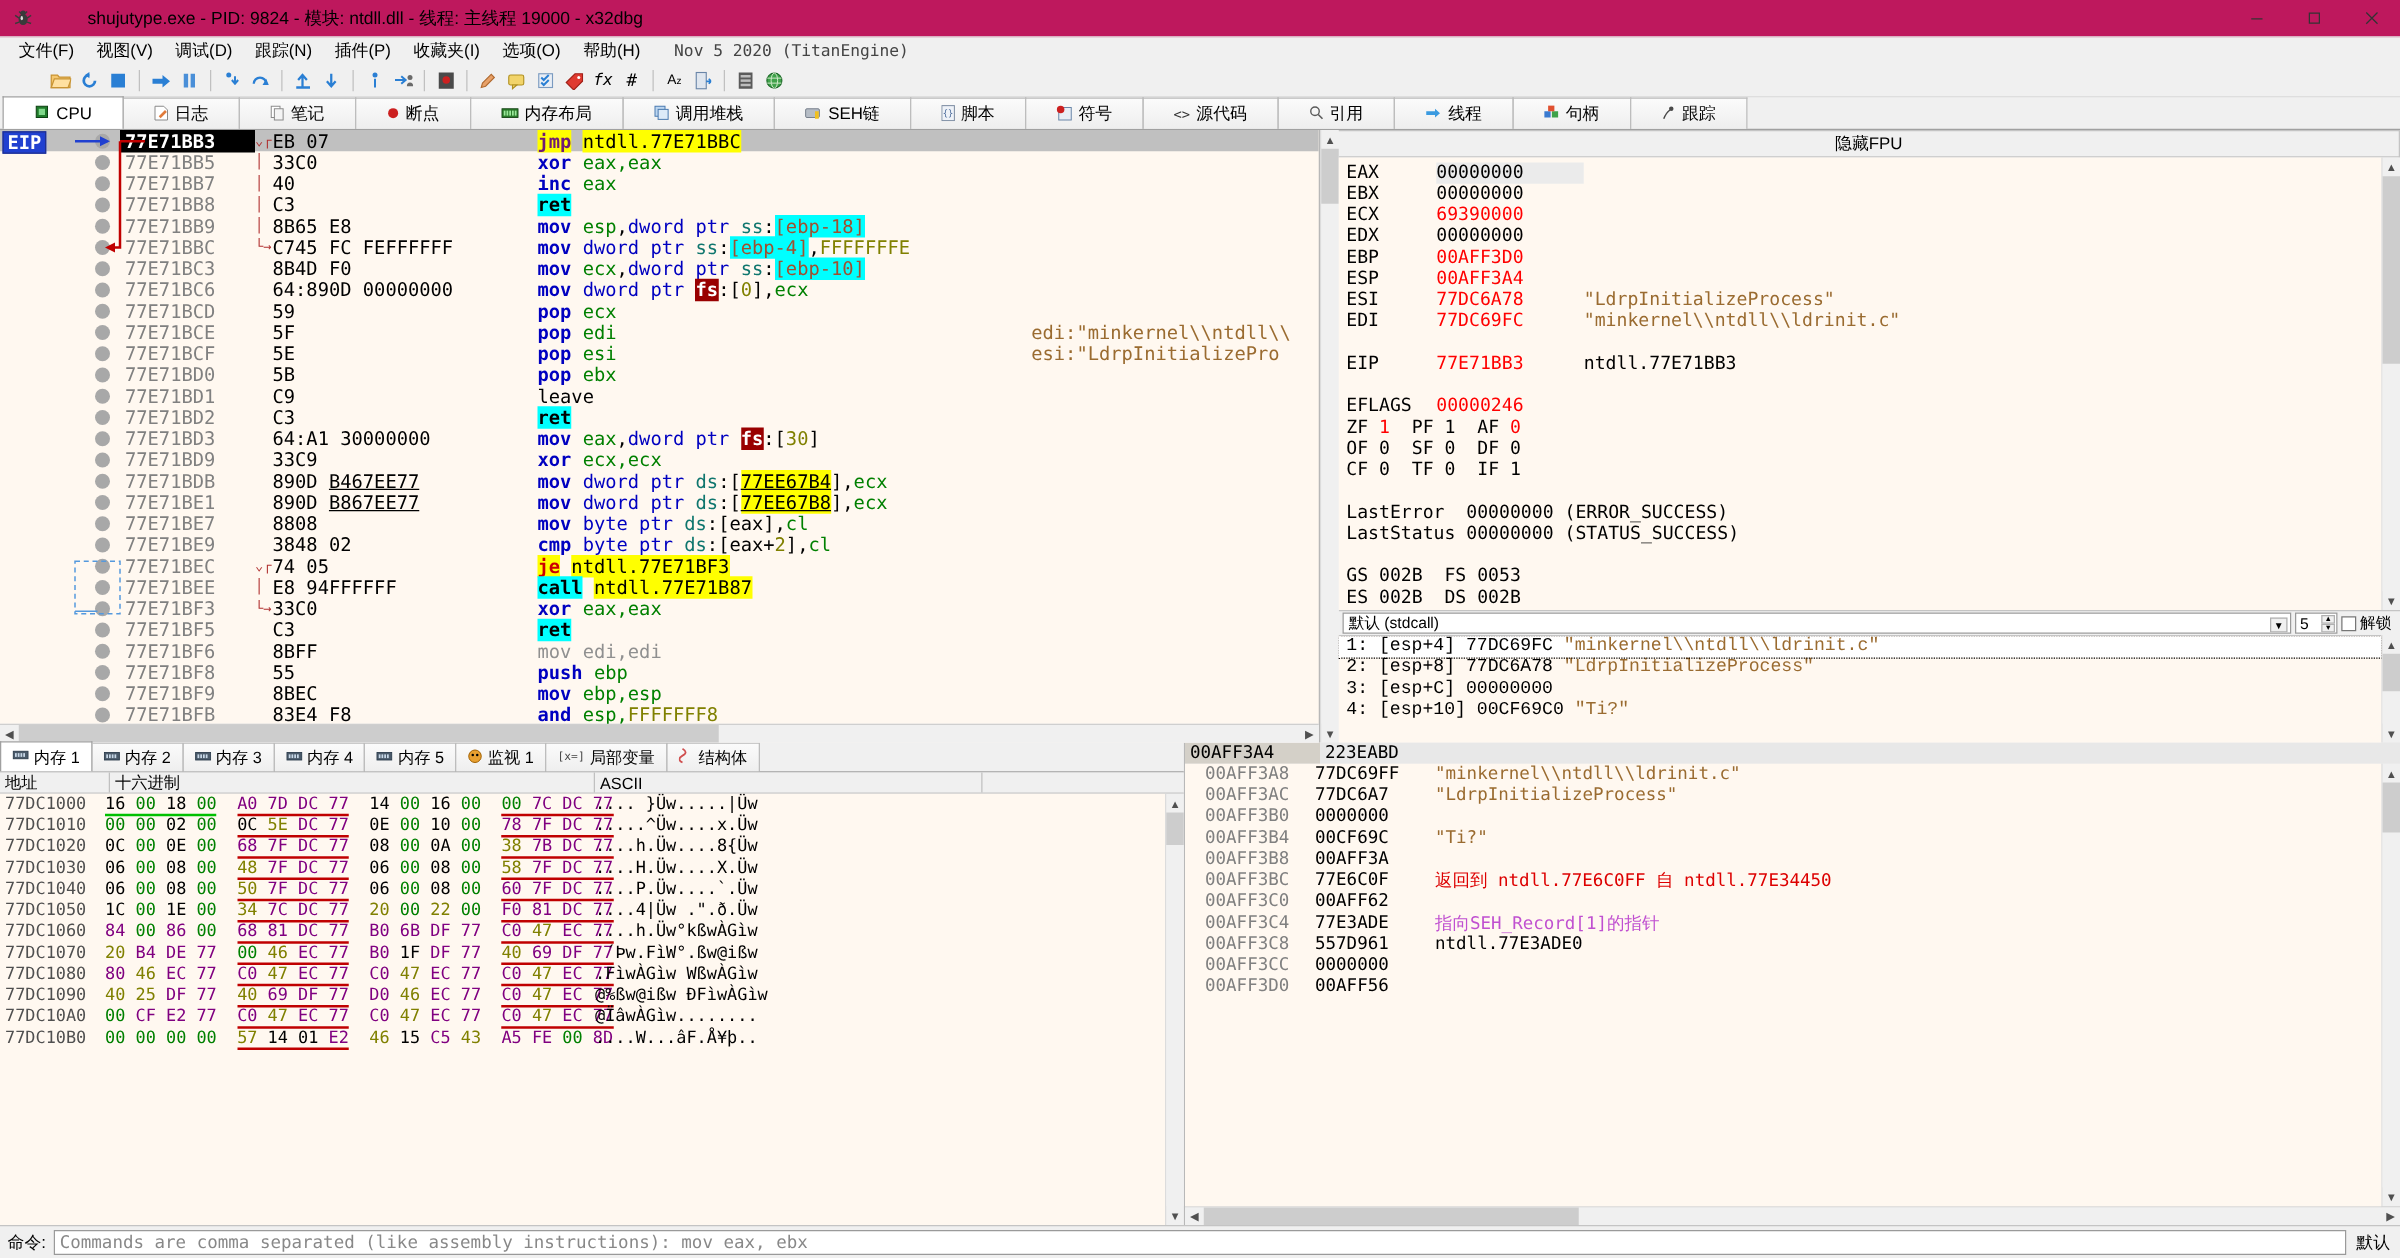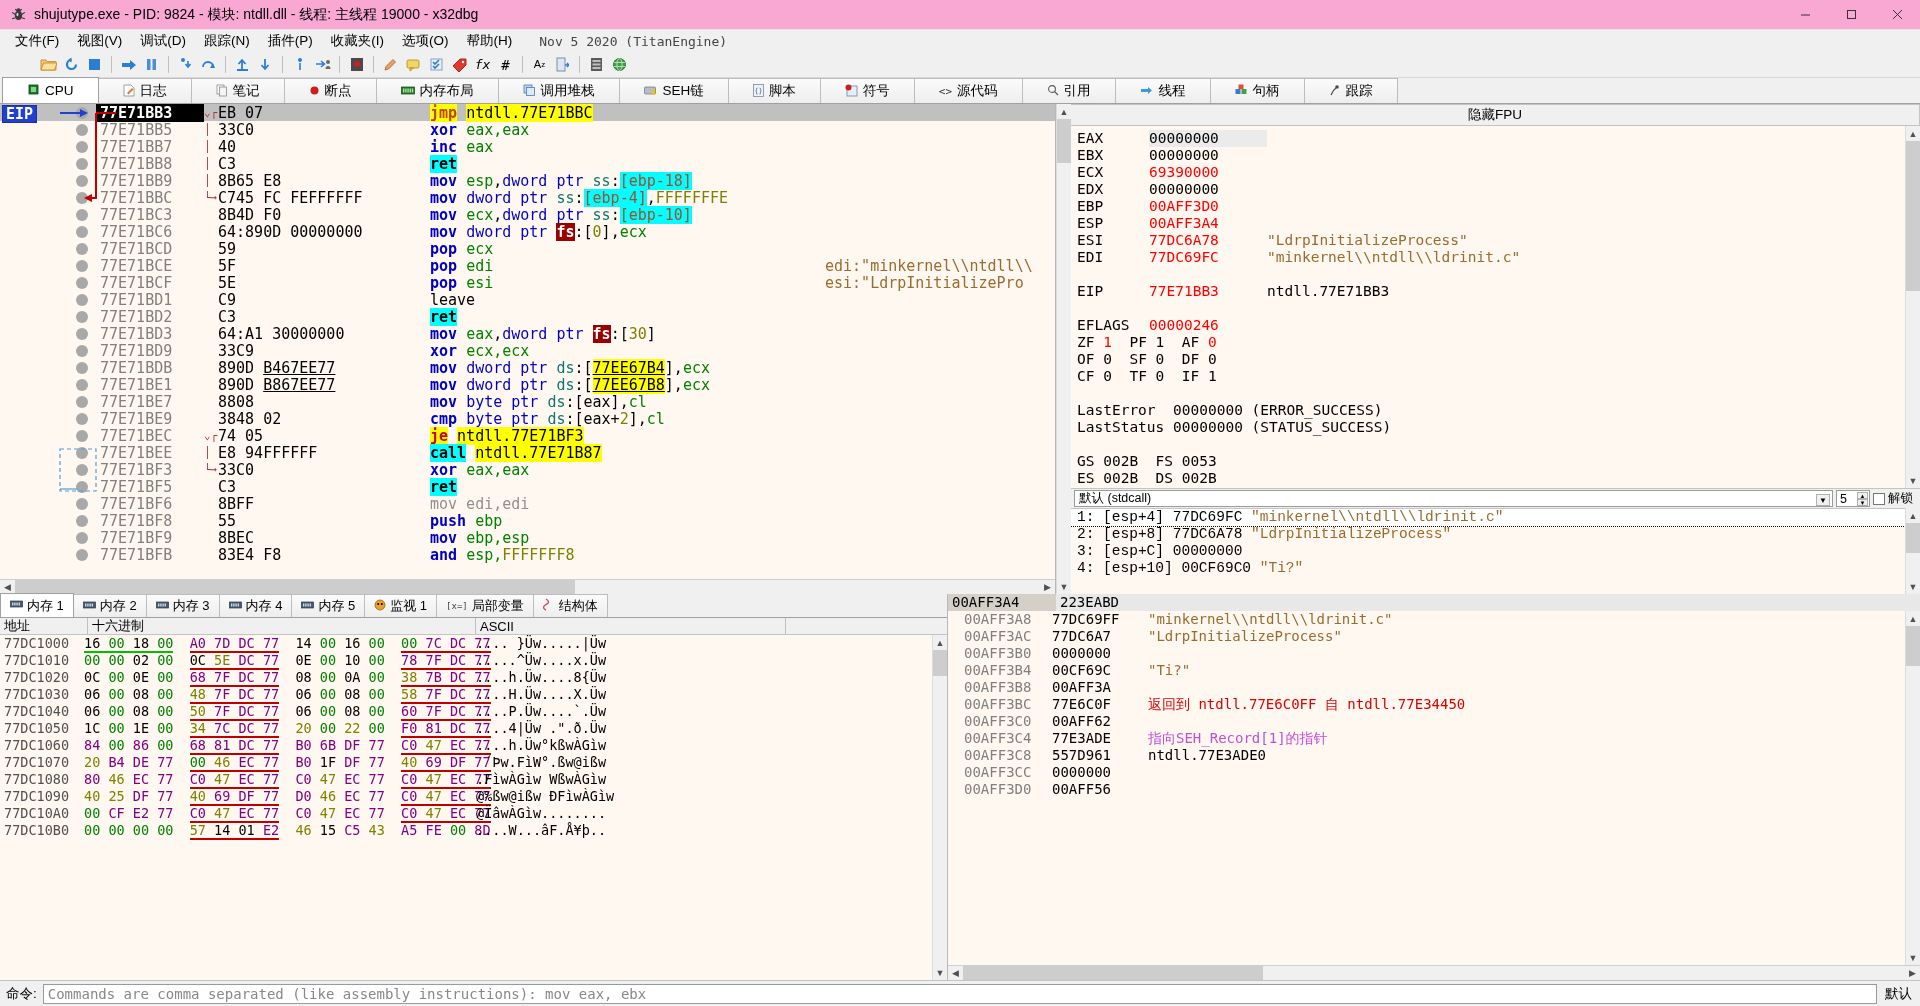--- a/index.html
+++ b/index.html
@@ -9,23 +9,24 @@
     background:#f0f0f0;
     font-family:"Liberation Sans", sans-serif;
     font-size:13px;
     overflow:hidden;
     -webkit-font-smoothing:none;
   }
   .mono { font-family:"DejaVu Sans Mono", monospace; }
 
   
   #titlebar {
-    height:30px; background:#f9a8d4;
+    height:30px; background:#be185d;
     display:flex; align-items:center;
     border-bottom:1px solid #e4e4e4;
+    gap:36px;
   }
   #title-icon {
     width:20px; height:20px; margin:0 6px 0 8px;
     display:flex; align-items:center; justify-content:center;
     font-size:15px; line-height:1;
   }
   #title-text { font-size:14px; color:#000; flex:1; }
   .win-btns { display:flex; height:30px; }
   .win-btn {
     width:46px; height:30px; display:flex; align-items:center; justify-content:center;
@@ -83,21 +84,21 @@
   .c-bp   { width:28px; flex:0 0 28px; display:flex; align-items:center; justify-content:center; }
   .bpdot  { width:12px; height:12px; border-radius:50%; background:#a8a8a8; }
   .c-addr { width:108px; flex:0 0 108px; color:#808080; padding-left:4px; }
   .drow.sel .c-addr { color:#000; background:#000; color:#fff; }
   .c-arrow{ width:14px; flex:0 0 14px; color:#b03030; font-size:11px; }
   .c-bytes{ width:212px; flex:0 0 212px; color:#000; }
   .c-instr{ flex:1; }
   .c-cmt  { width:230px; flex:0 0 230px; color:#9a6b30; overflow:hidden; }
 
   .m-key   { color:#0000c0; font-weight:bold; }
-  .m-jmp   { color:#c2410c; background:#ffff00; font-weight:bold; }
+  .m-jmp   { color:#701a75; background:#ffff00; font-weight:bold; }
   .m-ret   { color:#000000; background:#00ffff; font-weight:bold; }
   .m-je    { color:#cc0000; background:#ffff00; font-weight:bold; }
   .m-call  { color:#000000; background:#00ffff; font-weight:bold; }
   .m-reg   { color:#008000; }
   .m-ptr   { color:#0000c0; }
   .m-seg   { color:#0f766e; }
   .m-segfs { color:#ffffff; background:#990000; font-weight:bold; }
   .m-mem   { color:#a05030; background:#00ffff; }
   .m-memy  { color:#000000; background:#ffff00; text-decoration:underline; }
   .m-num   { color:#808000; }
@@ -518,20 +519,21 @@
             <div class="drow"><div class="c-eip"></div><div class="c-bp"><div class="bpdot"></div></div><div class="c-addr">77E71BB5</div><div class="c-arrow">│</div><div class="c-bytes">33C0</div><div class="c-instr"><span class="m-key">xor</span><span class="m-plain"> </span><span class="m-reg">eax,eax</span></div><div class="c-cmt"></div></div>
             <div class="drow"><div class="c-eip"></div><div class="c-bp"><div class="bpdot"></div></div><div class="c-addr">77E71BB7</div><div class="c-arrow">│</div><div class="c-bytes">40</div><div class="c-instr"><span class="m-key">inc</span><span class="m-plain"> </span><span class="m-reg">eax</span></div><div class="c-cmt"></div></div>
             <div class="drow"><div class="c-eip"></div><div class="c-bp"><div class="bpdot"></div></div><div class="c-addr">77E71BB8</div><div class="c-arrow">│</div><div class="c-bytes">C3</div><div class="c-instr"><span class="m-ret">ret</span></div><div class="c-cmt"></div></div>
             <div class="drow"><div class="c-eip"></div><div class="c-bp"><div class="bpdot"></div></div><div class="c-addr">77E71BB9</div><div class="c-arrow">│</div><div class="c-bytes">8B65 E8</div><div class="c-instr"><span class="m-key">mov</span><span class="m-plain"> </span><span class="m-reg">esp</span><span class="m-plain">,</span><span class="m-ptr">dword ptr </span><span class="m-seg">ss</span><span class="m-plain">:</span><span class="m-mem">[ebp-18]</span></div><div class="c-cmt"></div></div>
             <div class="drow"><div class="c-eip"></div><div class="c-bp"><div class="bpdot"></div></div><div class="c-addr">77E71BBC</div><div class="c-arrow">└→</div><div class="c-bytes">C745 FC FEFFFFFF</div><div class="c-instr"><span class="m-key">mov</span><span class="m-plain"> </span><span class="m-ptr">dword ptr </span><span class="m-seg">ss</span><span class="m-plain">:</span><span class="m-mem">[ebp-4]</span><span class="m-plain">,</span><span class="m-num">FFFFFFFE</span></div><div class="c-cmt"></div></div>
             <div class="drow"><div class="c-eip"></div><div class="c-bp"><div class="bpdot"></div></div><div class="c-addr">77E71BC3</div><div class="c-arrow"></div><div class="c-bytes">8B4D F0</div><div class="c-instr"><span class="m-key">mov</span><span class="m-plain"> </span><span class="m-reg">ecx</span><span class="m-plain">,</span><span class="m-ptr">dword ptr </span><span class="m-seg">ss</span><span class="m-plain">:</span><span class="m-mem">[ebp-10]</span></div><div class="c-cmt"></div></div>
             <div class="drow"><div class="c-eip"></div><div class="c-bp"><div class="bpdot"></div></div><div class="c-addr">77E71BC6</div><div class="c-arrow"></div><div class="c-bytes">64:890D 00000000</div><div class="c-instr"><span class="m-key">mov</span><span class="m-plain"> </span><span class="m-ptr">dword ptr </span><span class="m-segfs">fs</span><span class="m-plain">:</span><span class="m-plain">[</span><span class="m-num">0</span><span class="m-plain">]</span><span class="m-plain">,</span><span class="m-reg">ecx</span></div><div class="c-cmt"></div></div>
             <div class="drow"><div class="c-eip"></div><div class="c-bp"><div class="bpdot"></div></div><div class="c-addr">77E71BCD</div><div class="c-arrow"></div><div class="c-bytes">59</div><div class="c-instr"><span class="m-key">pop</span><span class="m-plain"> </span><span class="m-reg">ecx</span></div><div class="c-cmt"></div></div>
             <div class="drow"><div class="c-eip"></div><div class="c-bp"><div class="bpdot"></div></div><div class="c-addr">77E71BCE</div><div class="c-arrow"></div><div class="c-bytes">5F</div><div class="c-instr"><span class="m-key">pop</span><span class="m-plain"> </span><span class="m-reg">edi</span></div><div class="c-cmt">edi:"minkernel\\ntdll\\</div></div>
             <div class="drow"><div class="c-eip"></div><div class="c-bp"><div class="bpdot"></div></div><div class="c-addr">77E71BCF</div><div class="c-arrow"></div><div class="c-bytes">5E</div><div class="c-instr"><span class="m-key">pop</span><span class="m-plain"> </span><span class="m-reg">esi</span></div><div class="c-cmt">esi:"LdrpInitializePro</div></div>
+            <div class="drow"><div class="c-eip"></div><div class="c-bp"><div class="bpdot"></div></div><div class="c-addr">77E71BD0</div><div class="c-arrow"></div><div class="c-bytes">5B</div><div class="c-instr"><span class="m-key">pop</span><span class="m-plain"> </span><span class="m-reg">ebx</span></div><div class="c-cmt"></div></div>
             <div class="drow"><div class="c-eip"></div><div class="c-bp"><div class="bpdot"></div></div><div class="c-addr">77E71BD1</div><div class="c-arrow"></div><div class="c-bytes">C9</div><div class="c-instr"><span class="m-plain">leave</span></div><div class="c-cmt"></div></div>
             <div class="drow"><div class="c-eip"></div><div class="c-bp"><div class="bpdot"></div></div><div class="c-addr">77E71BD2</div><div class="c-arrow"></div><div class="c-bytes">C3</div><div class="c-instr"><span class="m-ret">ret</span></div><div class="c-cmt"></div></div>
             <div class="drow"><div class="c-eip"></div><div class="c-bp"><div class="bpdot"></div></div><div class="c-addr">77E71BD3</div><div class="c-arrow"></div><div class="c-bytes">64:A1 30000000</div><div class="c-instr"><span class="m-key">mov</span><span class="m-plain"> </span><span class="m-reg">eax</span><span class="m-plain">,</span><span class="m-ptr">dword ptr </span><span class="m-segfs">fs</span><span class="m-plain">:</span><span class="m-plain">[</span><span class="m-num">30</span><span class="m-plain">]</span></div><div class="c-cmt"></div></div>
             <div class="drow"><div class="c-eip"></div><div class="c-bp"><div class="bpdot"></div></div><div class="c-addr">77E71BD9</div><div class="c-arrow"></div><div class="c-bytes">33C9</div><div class="c-instr"><span class="m-key">xor</span><span class="m-plain"> </span><span class="m-reg">ecx,ecx</span></div><div class="c-cmt"></div></div>
             <div class="drow"><div class="c-eip"></div><div class="c-bp"><div class="bpdot"></div></div><div class="c-addr">77E71BDB</div><div class="c-arrow"></div><div class="c-bytes"><span>890D </span><span style="text-decoration: underline;">B467EE77</span></div><div class="c-instr"><span class="m-key">mov</span><span class="m-plain"> </span><span class="m-ptr">dword ptr </span><span class="m-seg">ds</span><span class="m-plain">:</span><span class="m-plain">[</span><span class="m-memy">77EE67B4</span><span class="m-plain">]</span><span class="m-plain">,</span><span class="m-reg">ecx</span></div><div class="c-cmt"></div></div>
             <div class="drow"><div class="c-eip"></div><div class="c-bp"><div class="bpdot"></div></div><div class="c-addr">77E71BE1</div><div class="c-arrow"></div><div class="c-bytes"><span>890D </span><span style="text-decoration: underline;">B867EE77</span></div><div class="c-instr"><span class="m-key">mov</span><span class="m-plain"> </span><span class="m-ptr">dword ptr </span><span class="m-seg">ds</span><span class="m-plain">:</span><span class="m-plain">[</span><span class="m-memy">77EE67B8</span><span class="m-plain">]</span><span class="m-plain">,</span><span class="m-reg">ecx</span></div><div class="c-cmt"></div></div>
             <div class="drow"><div class="c-eip"></div><div class="c-bp"><div class="bpdot"></div></div><div class="c-addr">77E71BE7</div><div class="c-arrow"></div><div class="c-bytes">8808</div><div class="c-instr"><span class="m-key">mov</span><span class="m-plain"> </span><span class="m-ptr">byte ptr </span><span class="m-seg">ds</span><span class="m-plain">:</span><span class="m-plain">[eax]</span><span class="m-plain">,</span><span class="m-reg">cl</span></div><div class="c-cmt"></div></div>
             <div class="drow"><div class="c-eip"></div><div class="c-bp"><div class="bpdot"></div></div><div class="c-addr">77E71BE9</div><div class="c-arrow"></div><div class="c-bytes">3848 02</div><div class="c-instr"><span class="m-key">cmp</span><span class="m-plain"> </span><span class="m-ptr">byte ptr </span><span class="m-seg">ds</span><span class="m-plain">:</span><span class="m-plain">[eax+</span><span class="m-num">2</span><span class="m-plain">]</span><span class="m-plain">,</span><span class="m-reg">cl</span></div><div class="c-cmt"></div></div>
             <div class="drow"><div class="c-eip"></div><div class="c-bp"><div class="bpdot"></div></div><div class="c-addr">77E71BEC</div><div class="c-arrow">⌄┌</div><div class="c-bytes">74 05</div><div class="c-instr"><span class="m-je">je</span><span class="m-plain"> </span><span class="m-lbl">ntdll.77E71BF3</span></div><div class="c-cmt"></div></div>
             <div class="drow"><div class="c-eip"></div><div class="c-bp"><div class="bpdot"></div></div><div class="c-addr">77E71BEE</div><div class="c-arrow">│</div><div class="c-bytes">E8 94FFFFFF</div><div class="c-instr"><span class="m-call">call</span><span class="m-plain"> </span><span class="m-lbl">ntdll.77E71B87</span></div><div class="c-cmt"></div></div>

